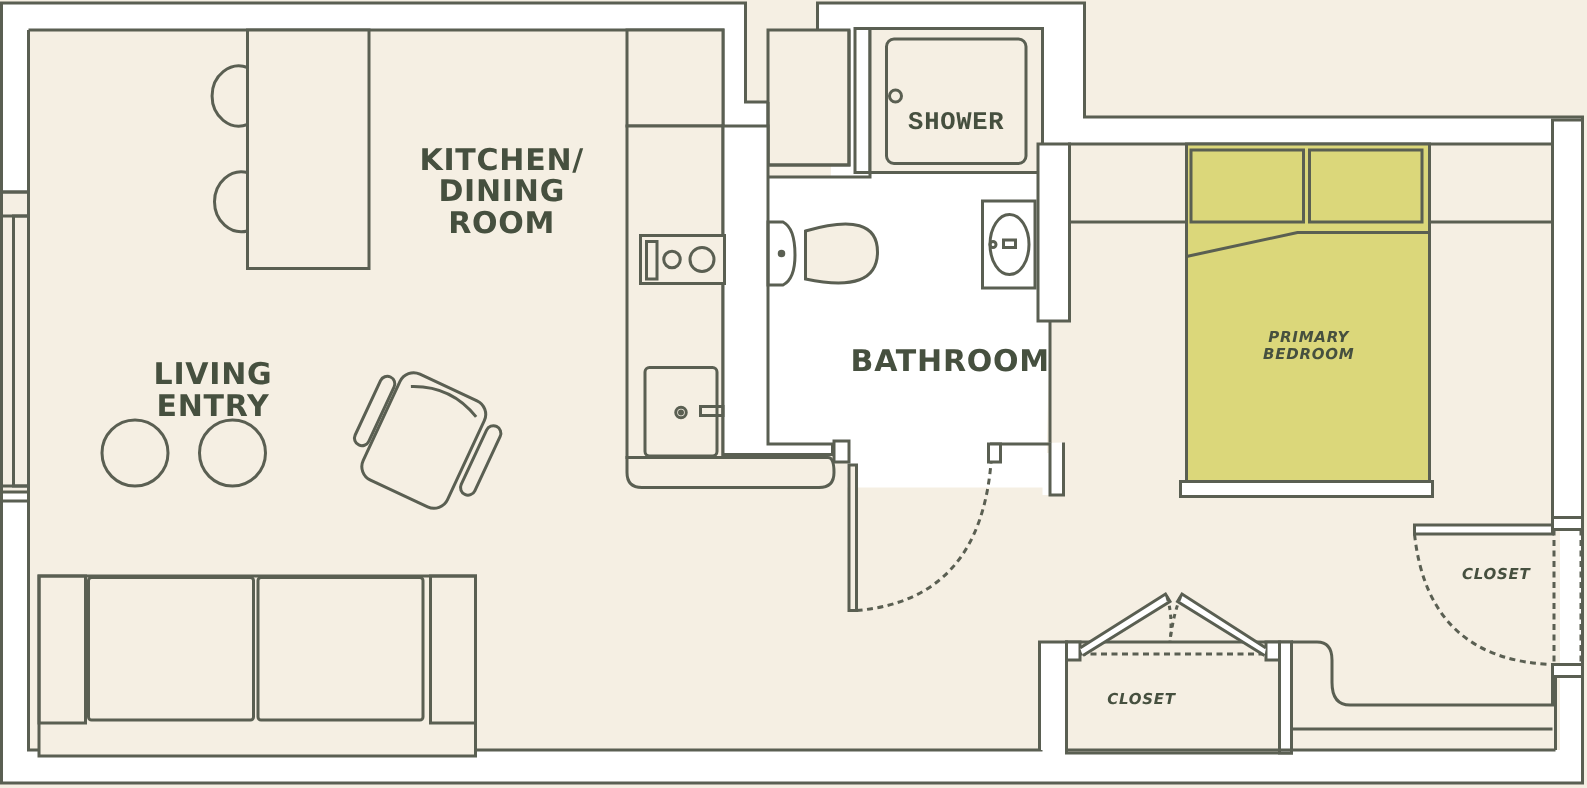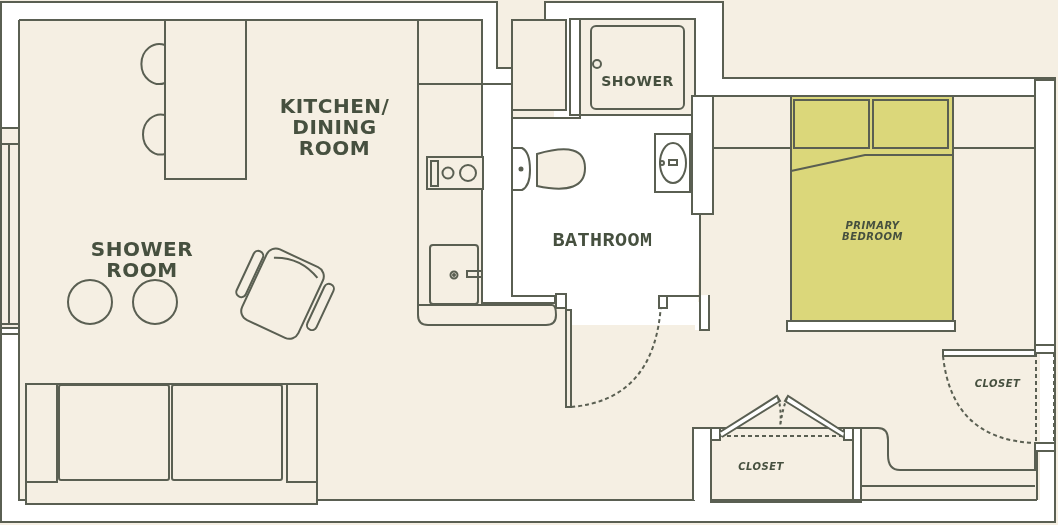--- a/index.html
+++ b/index.html
@@ -10,21 +10,21 @@
     font-family: "DejaVu Sans", sans-serif;
     font-weight: bold;
     color: #46503f;
     text-align: center;
     line-height: 1.05;
     letter-spacing: 0.5px;
     white-space: pre-line;
   }
   .lg { font-size: 20px; }
   .md { font-size: 10px; font-style: italic; }
-  .sm { font-size: 14px; }
+  .sm { font-size: 17px; font-family: Liberation Mono, monospace; }
 </style>
 </head>
 <body>
 
 <svg width="1058" height="525" viewBox="0 0 1058 525" xmlns="http://www.w3.org/2000/svg" fill="none" stroke="#5a5f52" stroke-width="2">
 
   <g>
     <path fill="#ffffff" d="M1,2 L497,2 L497,68 L545,68 L545,2 L723,2 L723,78 L1055,78 L1055,522 L1,522 Z"></path>
 
     <path fill="#f5efe3" d="M19,20 L481,20 L481,84 L500,84 L500,300 L418,300 L418,320 L18,320 Z" stroke="none"></path>
@@ -139,19 +139,19 @@
     <path d="M861,428 L878,428 Q888,428 888,440 L888,455 Q888,470 900,470 L1035,470 L1035,443"></path>
     <path d="M861,486 L1035,486"></path>
     <path d="M711,500 L1037,500"></path>
   </g>
 
   <path d="M1037,451 L1037,500"></path>
 </svg>
 
 <div class="room-label lg" style="left:262px; top:96px; width:145px;">KITCHEN/
 DINING ROOM</div>
-<div class="room-label lg" style="left:62px; top:239px; width:160px;">SHOWER ROOM</div>
+<div class="room-label lg" style="left:62px; top:239px; width:160px;">LIVING ENTRY</div>
 <div class="room-label sm" style="left:595px; top:74px; width:85px;">SHOWER</div>
-<div class="room-label lg" style="left:535px; top:230px; width:135px;font-family:Liberation Mono, monospace;">BATHROOM</div>
+<div class="room-label lg" style="left:566px; top:230px; width:135px;">BATHROOM</div>
 <div class="room-label md" style="left:810px; top:221px; width:125px;">PRIMARY
 BEDROOM</div>
 <div class="room-label md" style="left:955px; top:379px; width:85px;">CLOSET</div>
 <div class="room-label md" style="left:716px; top:462px; width:90px;">CLOSET</div>
 
 </body></html>

